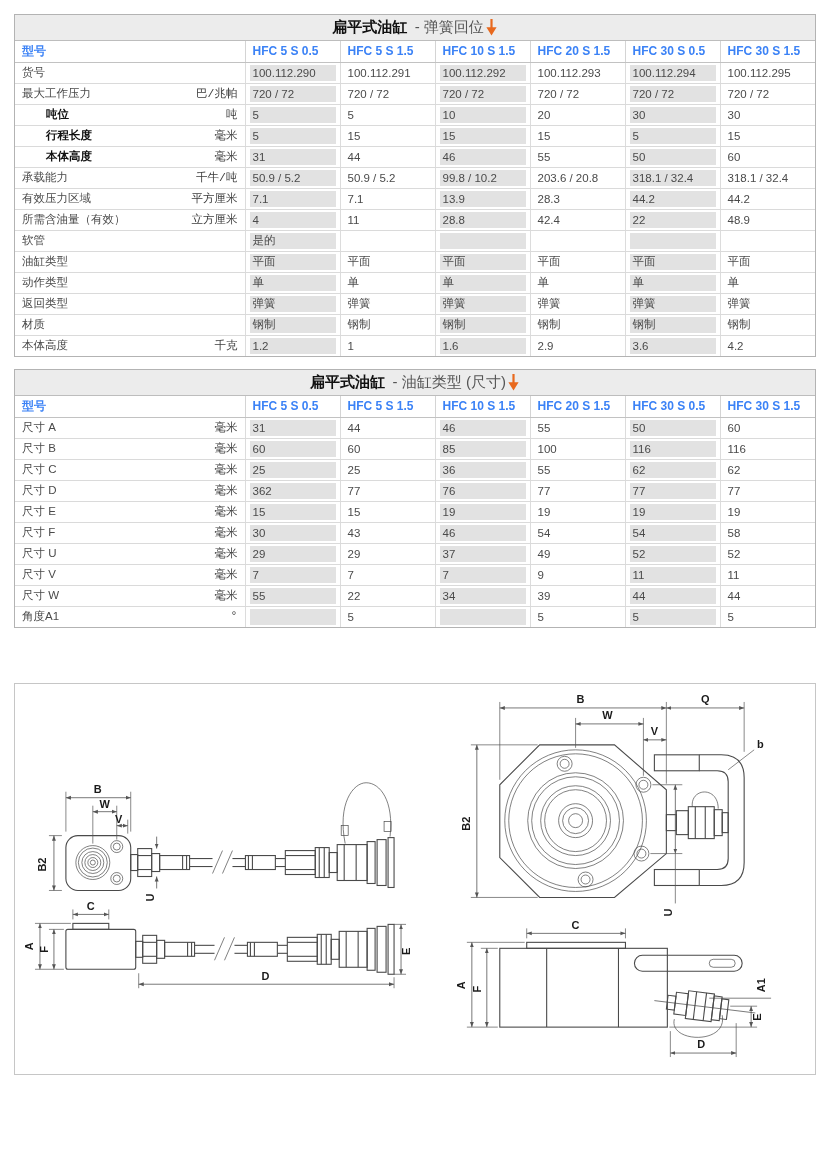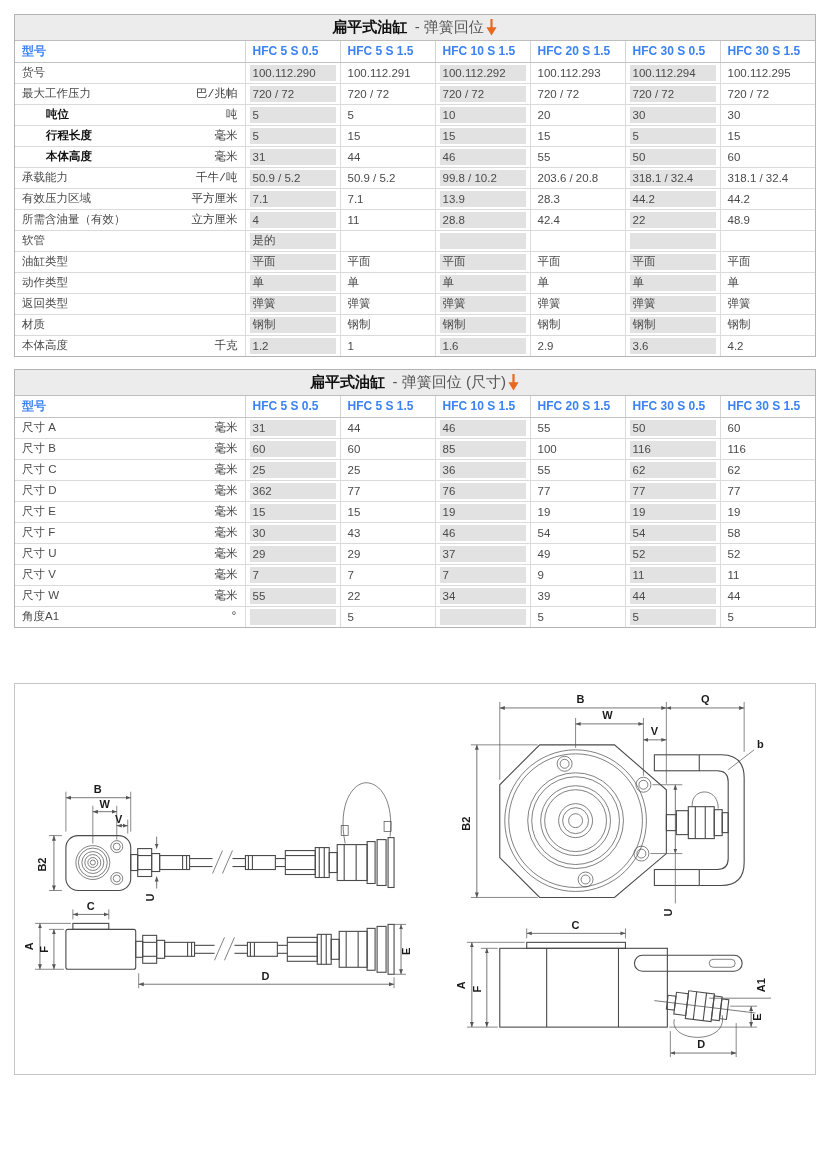--- a/index.html
+++ b/index.html
@@ -207,21 +207,21 @@
           <td class="val">4.2</td>
         </tr>
       </tbody>
   </table>
 </div>
 
 <div class="tbox">
   <div class="tbar">
     <div>
       <span class="t1">扁平式油缸</span>
-      <span class="t2">- 弹簧回位 (尺寸)</span>
+      <span class="t2">- 油缸类型 (尺寸)</span>
     </div>
     <svg width="15" height="17" viewBox="0 0 15 17">
       <path d="M6.4 0 h2.2 v8.2 h4 L7.5 16.4 L2.4 8.2 h4 Z" fill="#e8691e"></path>
     </svg>
   </div>
   <table>
     <colgroup>
         <col class="c0">
         <col>
         <col>

